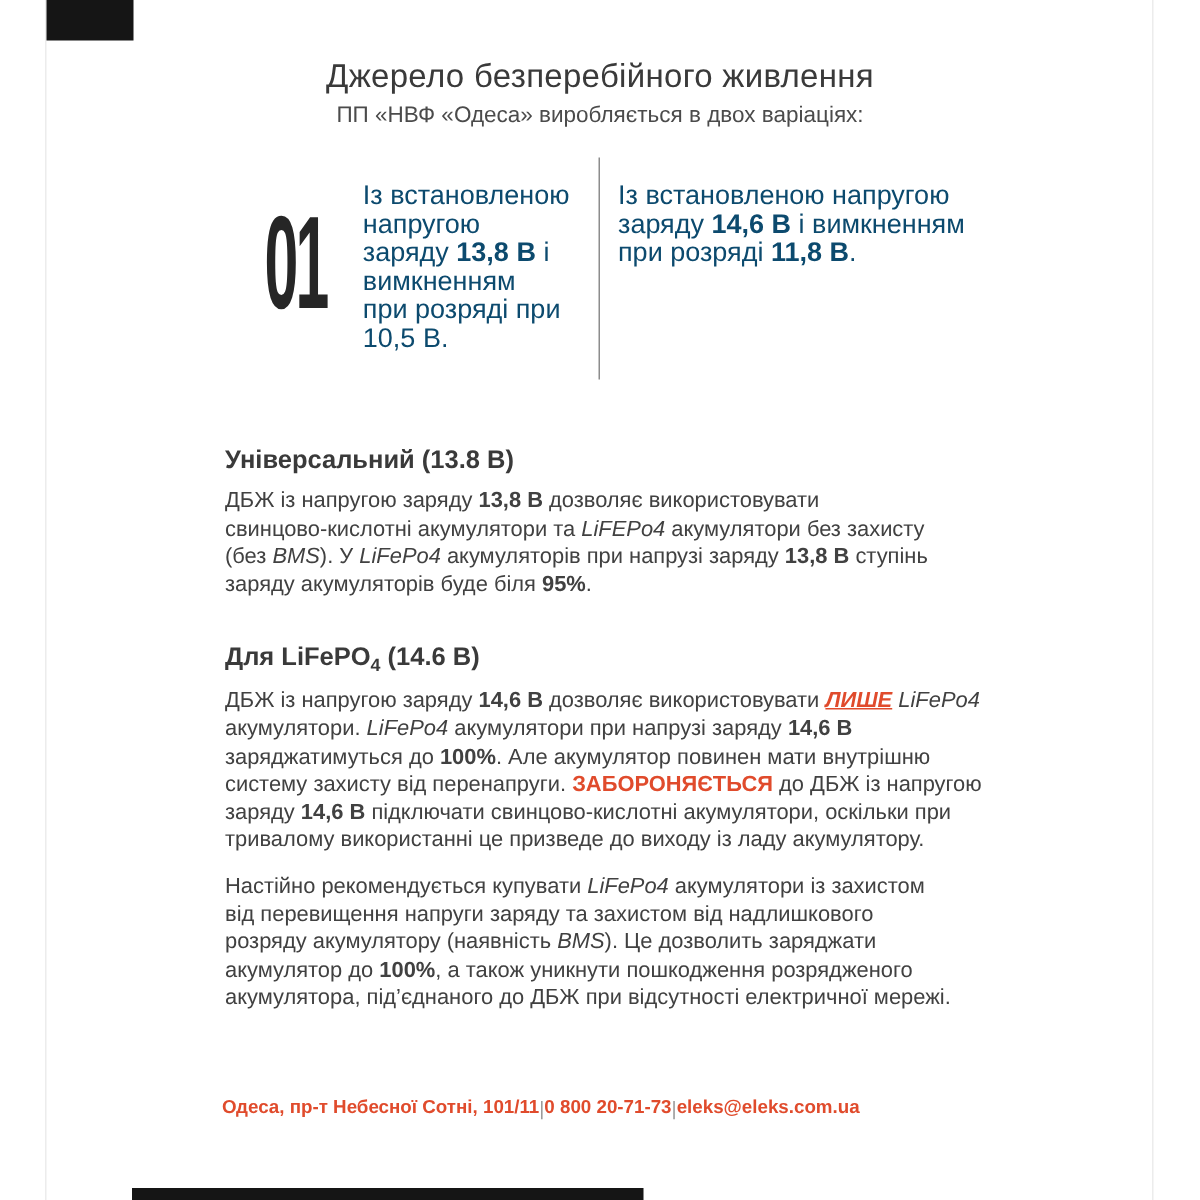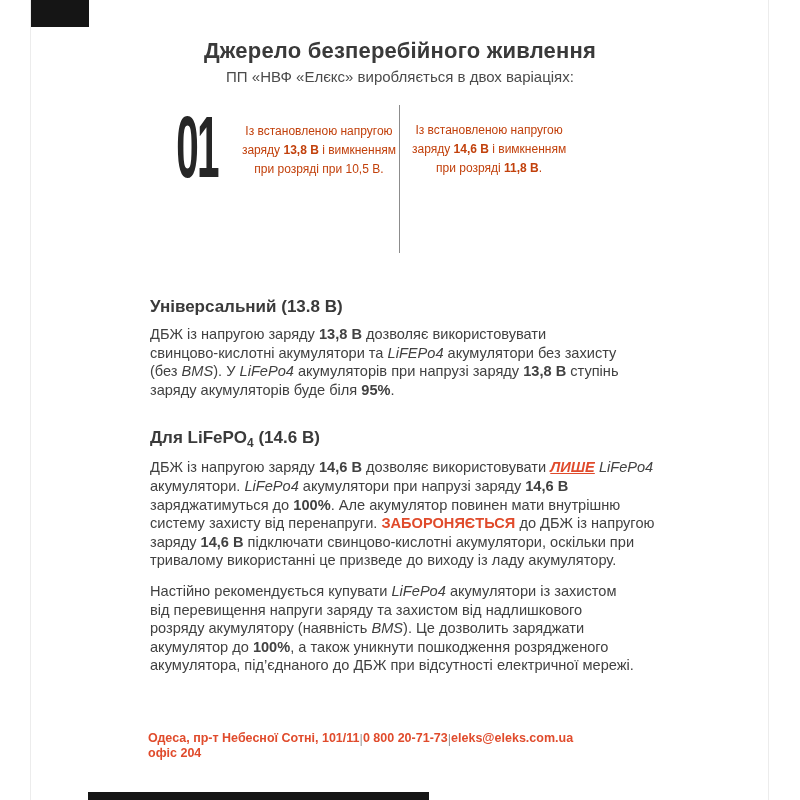--- a/index.html
+++ b/index.html
@@ -4,32 +4,32 @@
 <style>
   html,body{margin:0;padding:0;background:#ffffff;}
   .page{position:relative;width:800px;height:800px;background:#ffffff;overflow:hidden;
         font-family:"Liberation Sans",sans-serif;color:#414141;}
   .edge{position:absolute;top:0;width:1px;height:800px;background:#ececec;}
   .edge.left{left:30px}.edge.right{left:768px}
   .bar-top{position:absolute;left:31px;top:0;width:58px;height:27px;background:#151515;}
   .bar-bottom{position:absolute;left:88px;top:792px;width:341px;height:8px;background:#151515;}
 
   header{position:absolute;top:38px;left:0;width:800px;text-align:center;}
-  h1{margin:0;font-size:22px;font-weight:700;color:#3a3a3a;letter-spacing:.2px;}
+  h1{margin:0;font-size:22px;font-weight:400;color:#3a3a3a;letter-spacing:.2px;}
   .subtitle{margin:4px 0 0 0;font-size:15px;color:#4b4b4b;}
 
   .variants{position:absolute;top:105px;left:152px;width:510px;height:148px;}
   .vdivider{position:absolute;left:247px;top:0;width:1px;height:148px;background:#8c8c8c;}
   .variant{position:absolute;top:0;display:flex;flex-direction:row;align-items:center;}
   .variant.v1{left:0;width:247px;}
   .variant.v2{left:260px;width:250px;}
   .num{margin-top:10px;height:64px;display:flex;align-items:center;justify-content:center;}
   .num-inner{display:inline-block;font-size:88px;line-height:64px;font-weight:800;
              letter-spacing:-4px;transform:scaleX(.46);transform-origin:50% 50%;color:#262626;}
-  .vtext{margin:16px 0 0 0;font-size:12px;line-height:19px;color:#c2410c;text-align:center;}
+  .vtext{margin:16px 0 0 0;font-size:18px;line-height:19px;color:#0c4a6e;text-align:left;}
 
   .sec{position:absolute;left:150px;width:540px;}
   .sec h2{margin:0 0 8px 0;font-size:17px;font-weight:700;color:#3a3a3a;}
   .sec p{margin:0;font-size:14.6px;line-height:18.6px;color:#414141;}
   .sec.s1{top:297px}.sec.s2{top:428px}.sec.s3{top:582px}
   sub{font-size:70%;}
 
   footer{position:absolute;top:731px;left:148px;width:482px;display:flex;
          justify-content:flex-start;align-items:flex-start;
          font-size:12.5px;line-height:15px;font-weight:700;}
@@ -41,21 +41,21 @@
 
 <div class="page">
 
   <div class="edge left"></div>
   <div class="edge right"></div>
   <div class="bar-top"></div>
   <div class="bar-bottom"></div>
 
   <header>
     <h1>Джерело безперебійного живлення</h1>
-    <p class="subtitle">ПП «НВФ «Елєкс» виробляється в двох варіаціях:</p>
+    <p class="subtitle">ПП «НВФ «Одеса» виробляється в двох варіаціях:</p>
   </header>
 
   <section class="variants">
     <div class="variant v1">
       <div class="num">
         <span class="num-inner">01</span>
       </div>
       <p class="vtext"><span>Із встановленою напругою</span><br><span>заряду </span><span style="font-weight: 700;">13,8 В</span><span> і вимкненням</span><br><span>при розряді при </span><span style="font-weight: 400;">10,5 В</span><span>.</span></p>
     </div>
     <div class="vdivider"></div>
@@ -74,21 +74,20 @@
     <p><span>ДБЖ із напругою заряду </span><span style="font-weight: 700;">14,6 В</span><span> дозволяє використовувати </span><span style="font-weight: 700; font-style: italic; text-decoration: underline; color: rgb(224, 75, 44);">ЛИШЕ</span><span> </span><span style="font-style: italic;">LiFePo4</span><br><span>акумулятори. </span><span style="font-style: italic;">LiFePo4</span><span> акумулятори при напрузі заряду </span><span style="font-weight: 700;">14,6 В</span><br><span>заряджатимуться до </span><span style="font-weight: 700;">100%</span><span>. Але акумулятор повинен мати внутрішню</span><br><span>систему захисту від перенапруги. </span><span style="font-weight: 700; color: rgb(224, 75, 44);">ЗАБОРОНЯЄТЬСЯ</span><span> до ДБЖ із напругою</span><br><span>заряду </span><span style="font-weight: 700;">14,6 В</span><span> підключати свинцово-кислотні акумулятори, оскільки при</span><br><span>тривалому використанні це призведе до виходу із ладу акумулятору.</span></p>
   </section>
 
   <section class="sec s3">
     <p><span>Настійно рекомендується купувати </span><span style="font-style: italic;">LiFePo4</span><span> акумулятори із захистом</span><br><span>від перевищення напруги заряду та захистом від надлишкового</span><br><span>розряду акумулятору (наявність </span><span style="font-style: italic;">BMS</span><span>). Це дозволить заряджати</span><br><span>акумулятор до </span><span style="font-weight: 700;">100%</span><span>, а також уникнути пошкодження розрядженого</span><br><span>акумулятора, під’єднаного до ДБЖ при відсутності електричної мережі.</span></p>
   </section>
 
   <footer>
     <div class="f-accent" style="color: rgb(224, 75, 44);">
       <div>Одеса, пр-т Небесної Сотні, 101/11</div>
-      <div>офіс 204</div>
     </div>
     <div class="fsep">|</div>
     <div class="f-accent" style="color: rgb(224, 75, 44);">0 800 20-71-73</div>
     <div class="fsep">|</div>
     <div class="f-accent" style="color: rgb(224, 75, 44);">eleks@eleks.com.ua</div>
   </footer>
 
 </div>
 
 </body></html>

